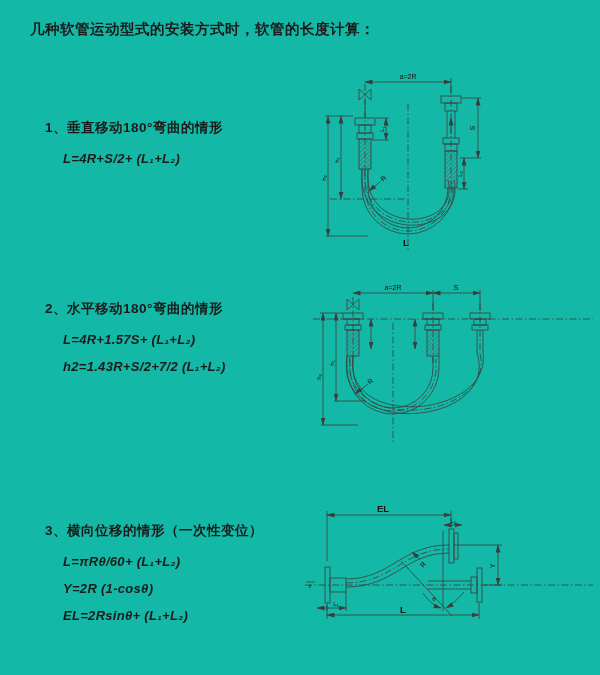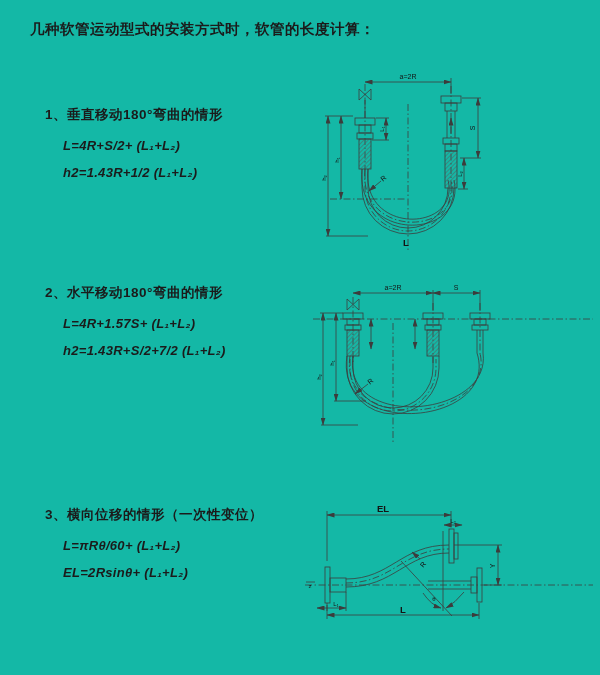--- a/index.html
+++ b/index.html
@@ -27,24 +27,23 @@
   svg text.big { font-size:9.5px; font-weight:600; }
   svg text.sm { font-size:6px; }
 </style>
 </head>
 <body>
 
 <div class="page">
 
   <div class="title">几种软管运动型式的安装方式时，软管的长度计算：</div>
 
-  <section class="sec" style="top:106px">
+  <section class="sec" style="top:119px">
     <div class="h">1、垂直移动180°弯曲的情形</div>
     <div class="f">L=4R+S/2+ (L₁+L₂)</div>
-    <div class="f">h2=1.43R+1/2 (L₁+L₂)</div>
   </section>
 
   <svg class="diagram" style="left:308px;top:68px" width="290" height="190" viewBox="0 0 290 190">
     <defs>
       <marker id="ae1" markerWidth="8" markerHeight="5" refX="7.5" refY="2.5" orient="auto" markerUnits="userSpaceOnUse">
         <path d="M0,0 L8,2.5 L0,5 Z" fill="#3c3c3c"></path>
       </marker>
       <marker id="as1" markerWidth="8" markerHeight="5" refX="0.5" refY="2.5" orient="auto" markerUnits="userSpaceOnUse">
         <path d="M8,0 L0,2.5 L8,5 Z" fill="#3c3c3c"></path>
       </marker>
@@ -120,21 +119,21 @@
         <path class="cl" d="M57,101 C50,172 156,168 143,112"></path>
       </g>
 
       <line class="thin" x1="73" y1="113" x2="61" y2="123" marker-end="url(#ae1)"></line>
       <text class="lbl" x="77" y="112" transform="rotate(-40 77 112)">R</text>
 
       <text class="lbl big" x="98" y="178">L</text>
     </g>
   </svg>
 
-  <section class="sec" style="top:284px">
+  <section class="sec" style="top:300px">
     <div class="h">2、水平移动180°弯曲的情形</div>
     <div class="f">L=4R+1.57S+ (L₁+L₂)</div>
     <div class="f">h2=1.43R+S/2+7/2 (L₁+L₂)</div>
   </section>
 
   <svg class="diagram" style="left:308px;top:283px" width="290" height="170" viewBox="0 0 290 170">
     <defs>
       <marker id="ae2" markerWidth="8" markerHeight="5" refX="7.5" refY="2.5" orient="auto" markerUnits="userSpaceOnUse">
         <path d="M0,0 L8,2.5 L0,5 Z" fill="#3c3c3c"></path>
       </marker>
@@ -206,23 +205,24 @@
         <path d="M39,73 C26,158 192,142 169,70"></path>
         <path d="M45,73 C34,148 184,134 175,70"></path>
         <path class="cl" d="M42,73 C30,153 188,138 172,70"></path>
       </g>
 
       <line class="thin" x1="60" y1="101" x2="47" y2="111" marker-end="url(#ae2)"></line>
       <text class="lbl" x="64" y="100" transform="rotate(-40 64 100)">R</text>
     </g>
   </svg>
 
-  <section class="sec" style="top:506px">
+  <section class="sec" style="top:522px">
     <div class="h">3、横向位移的情形（一次性变位）</div>
     <div class="f">L=πRθ/60+ (L₁+L₂)</div>
+    <div class="f">Y=2R (1-cosθ)</div>
     <div class="f">EL=2Rsinθ+ (L₁+L₂)</div>
   </section>
 
   <svg class="diagram" style="left:303px;top:503px" width="295" height="150" viewBox="0 0 295 150">
     <defs>
       <marker id="ae3" markerWidth="8" markerHeight="5" refX="7.5" refY="2.5" orient="auto" markerUnits="userSpaceOnUse">
         <path d="M0,0 L8,2.5 L0,5 Z" fill="#3c3c3c"></path>
       </marker>
       <marker id="as3" markerWidth="8" markerHeight="5" refX="0.5" refY="2.5" orient="auto" markerUnits="userSpaceOnUse">
         <path d="M8,0 L0,2.5 L8,5 Z" fill="#3c3c3c"></path>

